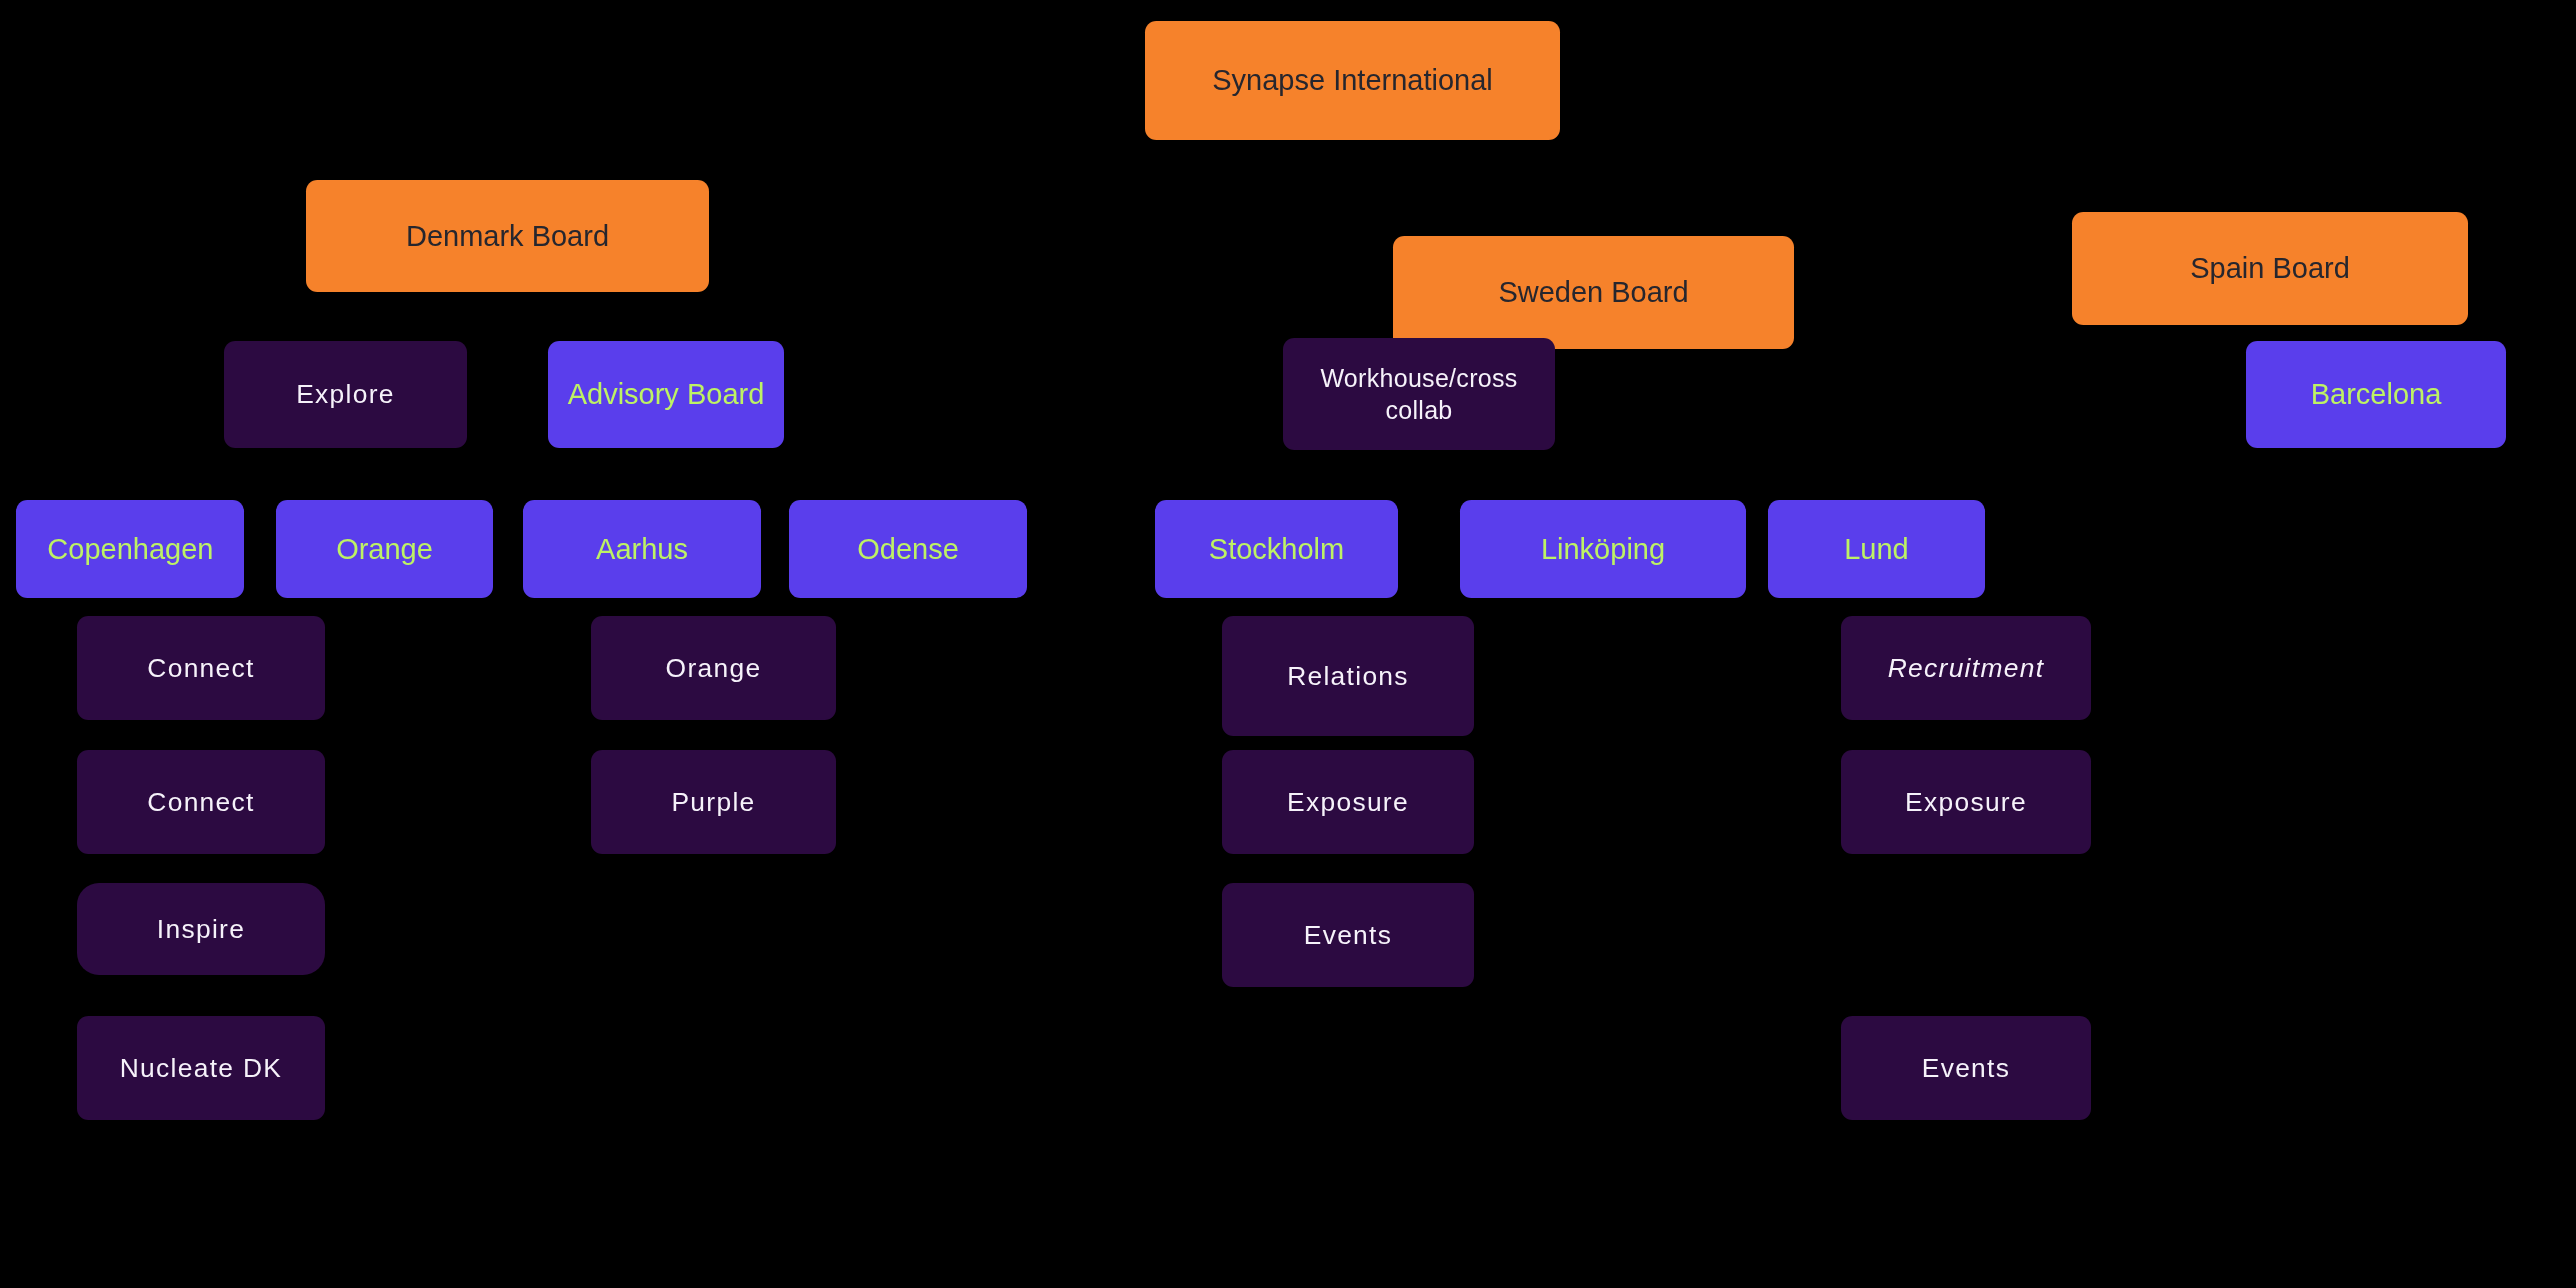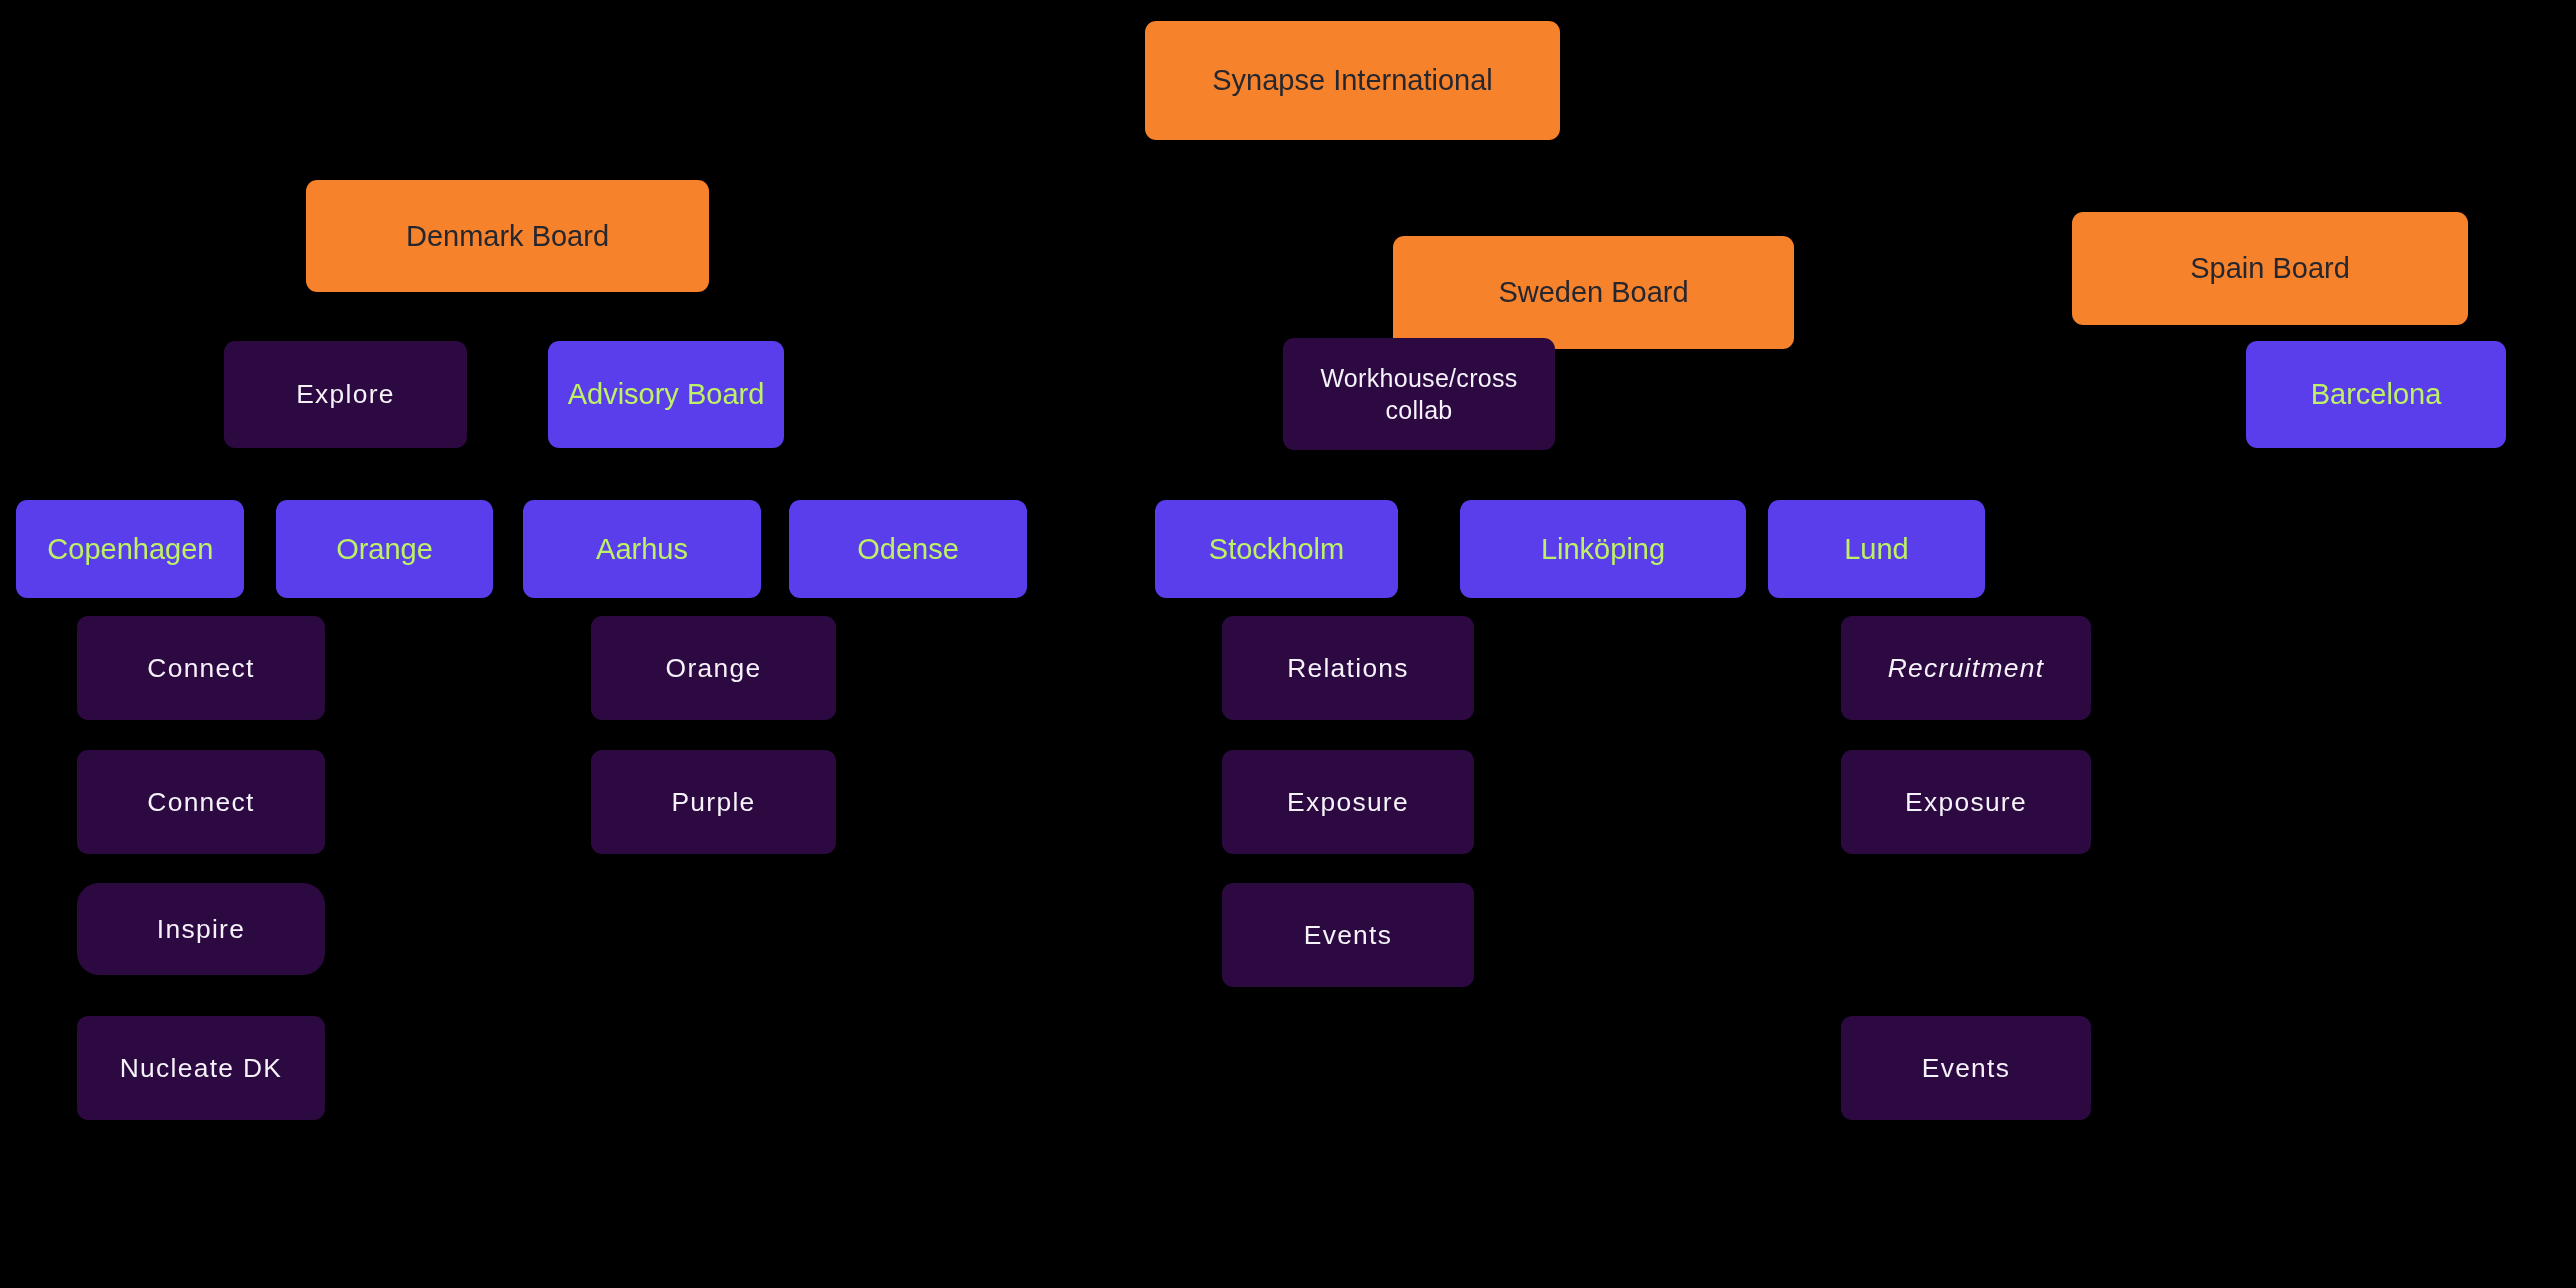--- a/index.html
+++ b/index.html
@@ -73,21 +73,21 @@
   <div class="node violet" style="left:1768px;top:500px;width:217px;height:98px;">Lund</div>
 
   <div class="node dark" style="left:77px;top:616px;width:248px;height:104px;">Connect</div>
   <div class="node dark" style="left:77px;top:750px;width:248px;height:104px;">Connect</div>
   <div class="node dark" style="left:77px;top:883px;width:248px;height:92px;border-radius:22px;">Inspire</div>
   <div class="node dark" style="left:77px;top:1016px;width:248px;height:104px;">Nucleate DK</div>
 
   <div class="node dark" style="left:591px;top:616px;width:245px;height:104px;">Orange</div>
   <div class="node dark" style="left:591px;top:750px;width:245px;height:104px;">Purple</div>
 
-  <div class="node dark" style="left:1222px;top:616px;width:252px;height:104px;">Relations</div>
+  <div class="node dark" style="left:1222px;top:616px;width:252px;height:120px;">Relations</div>
   <div class="node dark" style="left:1222px;top:750px;width:252px;height:104px;">Exposure</div>
   <div class="node dark" style="left:1222px;top:883px;width:252px;height:104px;">Events</div>
 
   <div class="node dark" style="left:1841px;top:616px;width:250px;height:104px;font-style:italic;">Recruitment</div>
   <div class="node dark" style="left:1841px;top:750px;width:250px;height:104px;">Exposure</div>
   <div class="node dark" style="left:1841px;top:1016px;width:250px;height:104px;">Events</div>
 
 </div>
 
 

